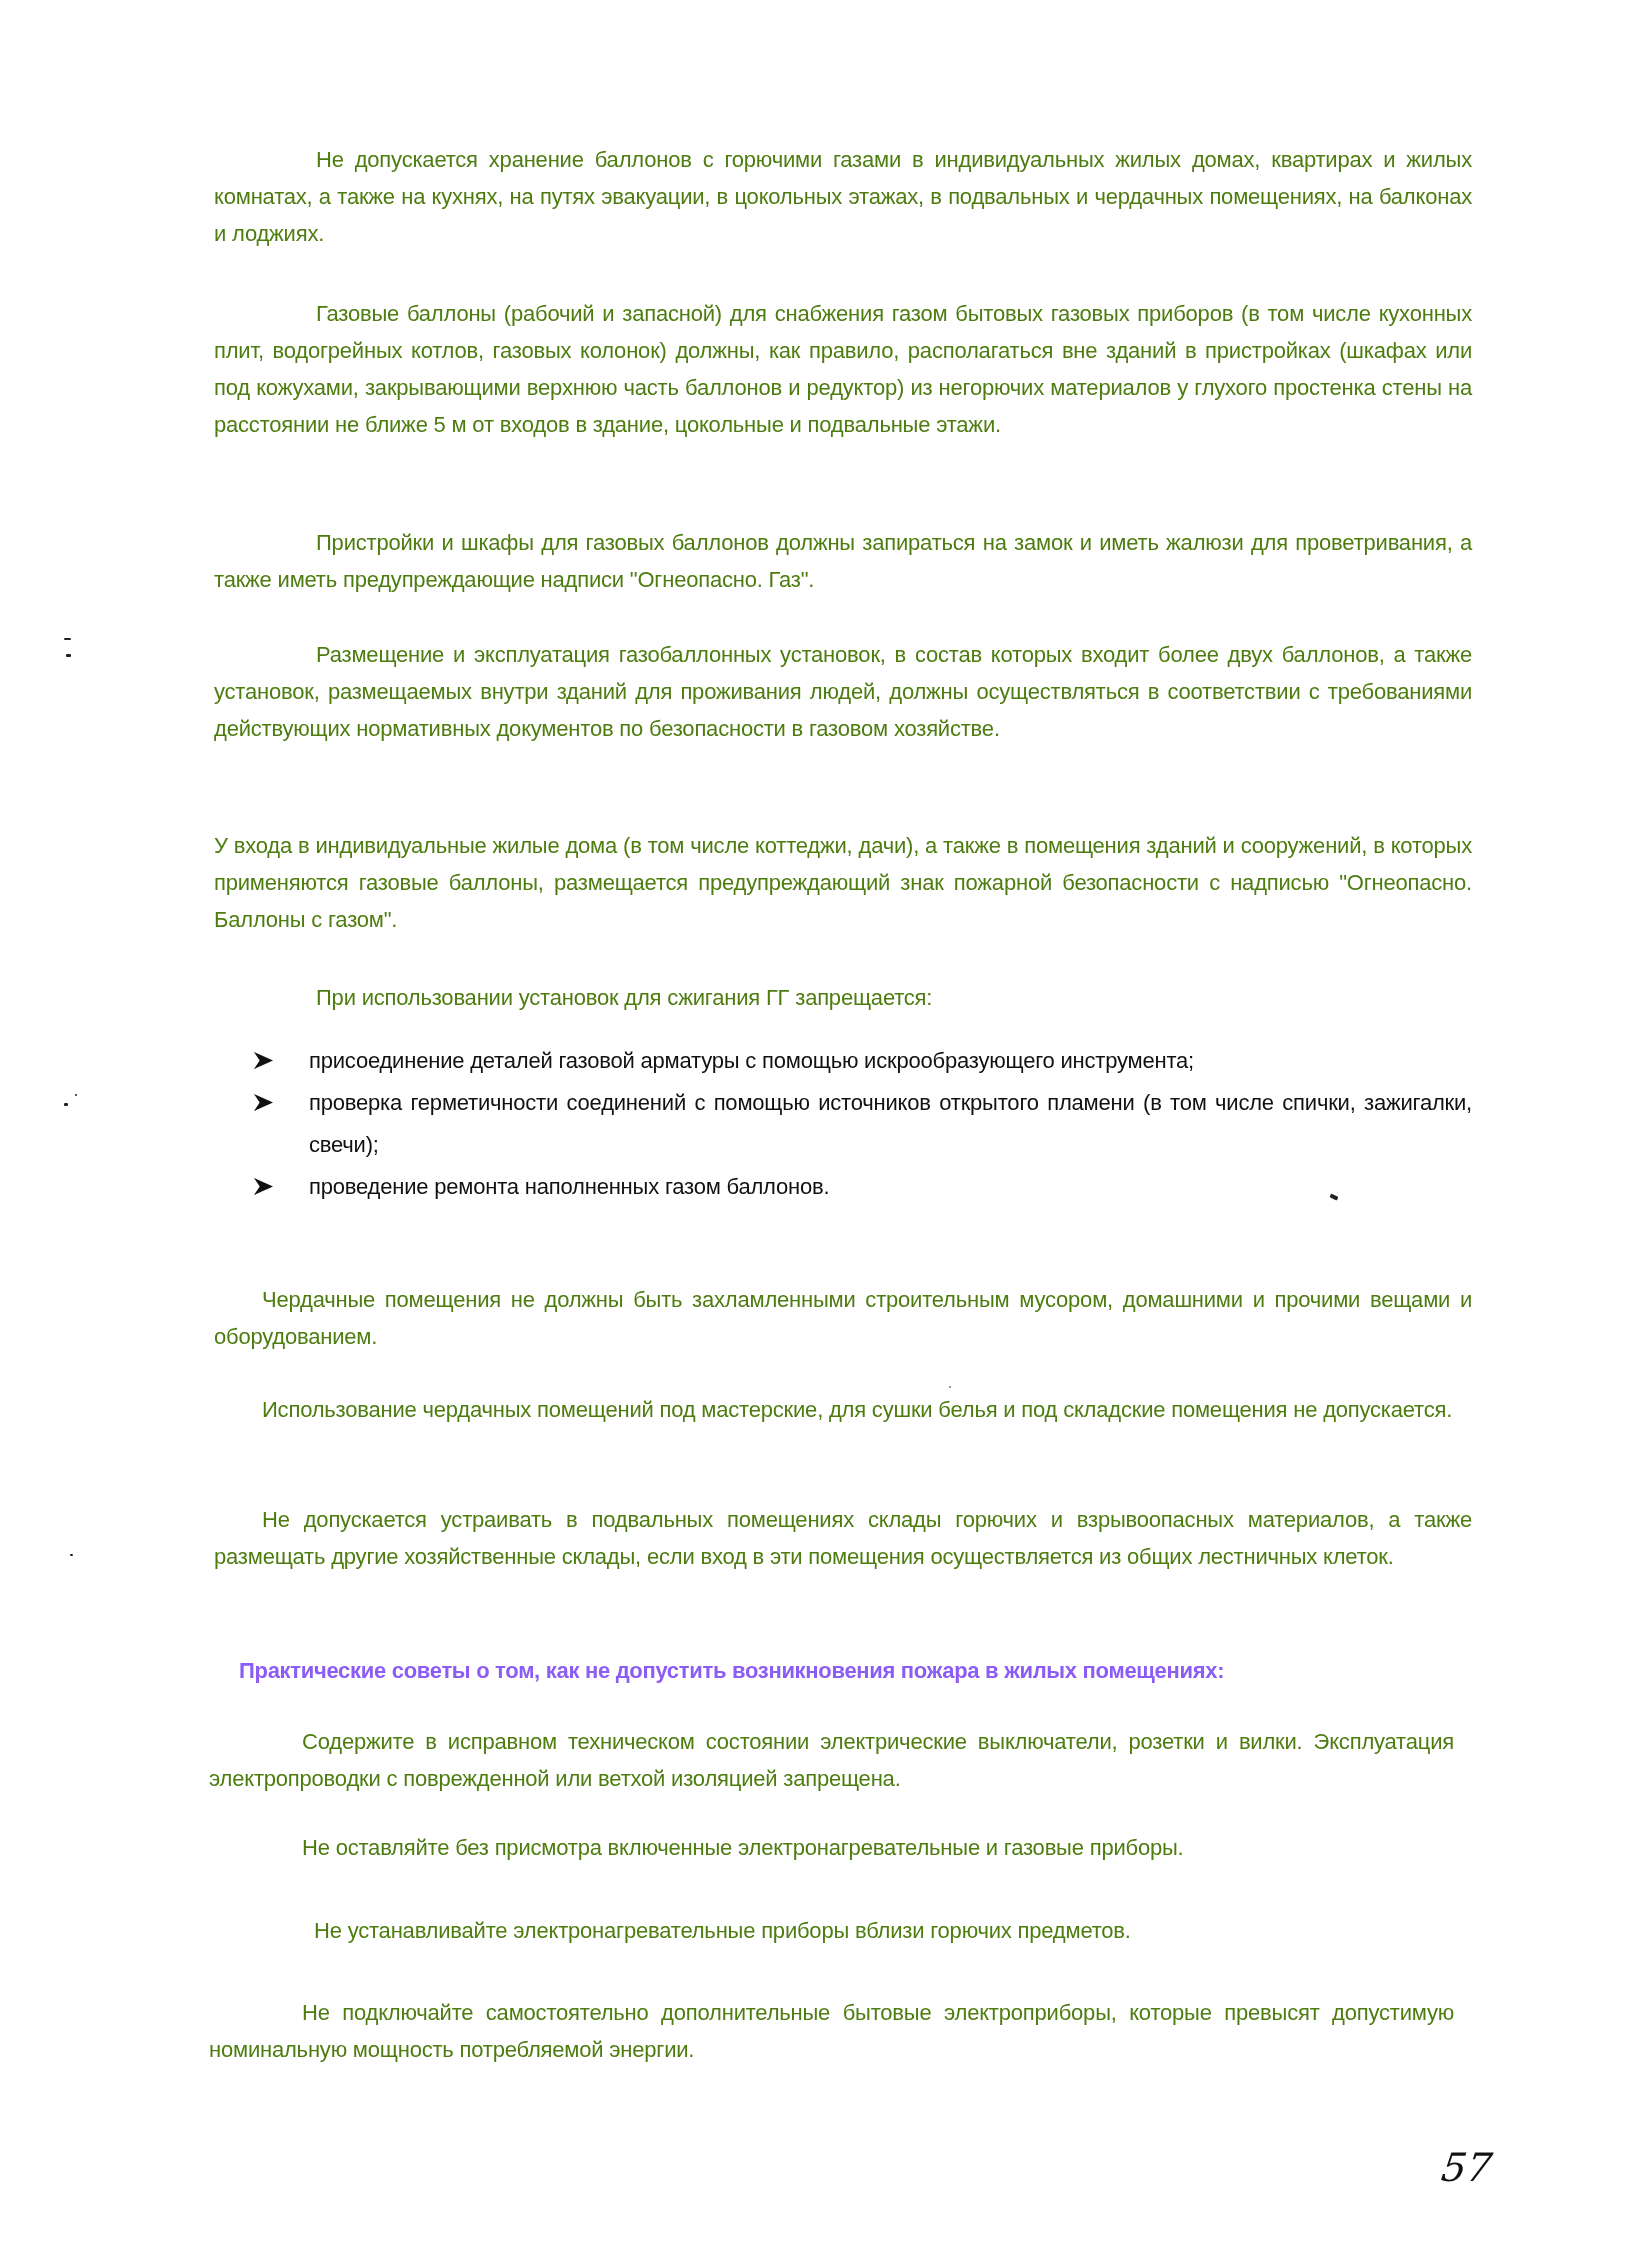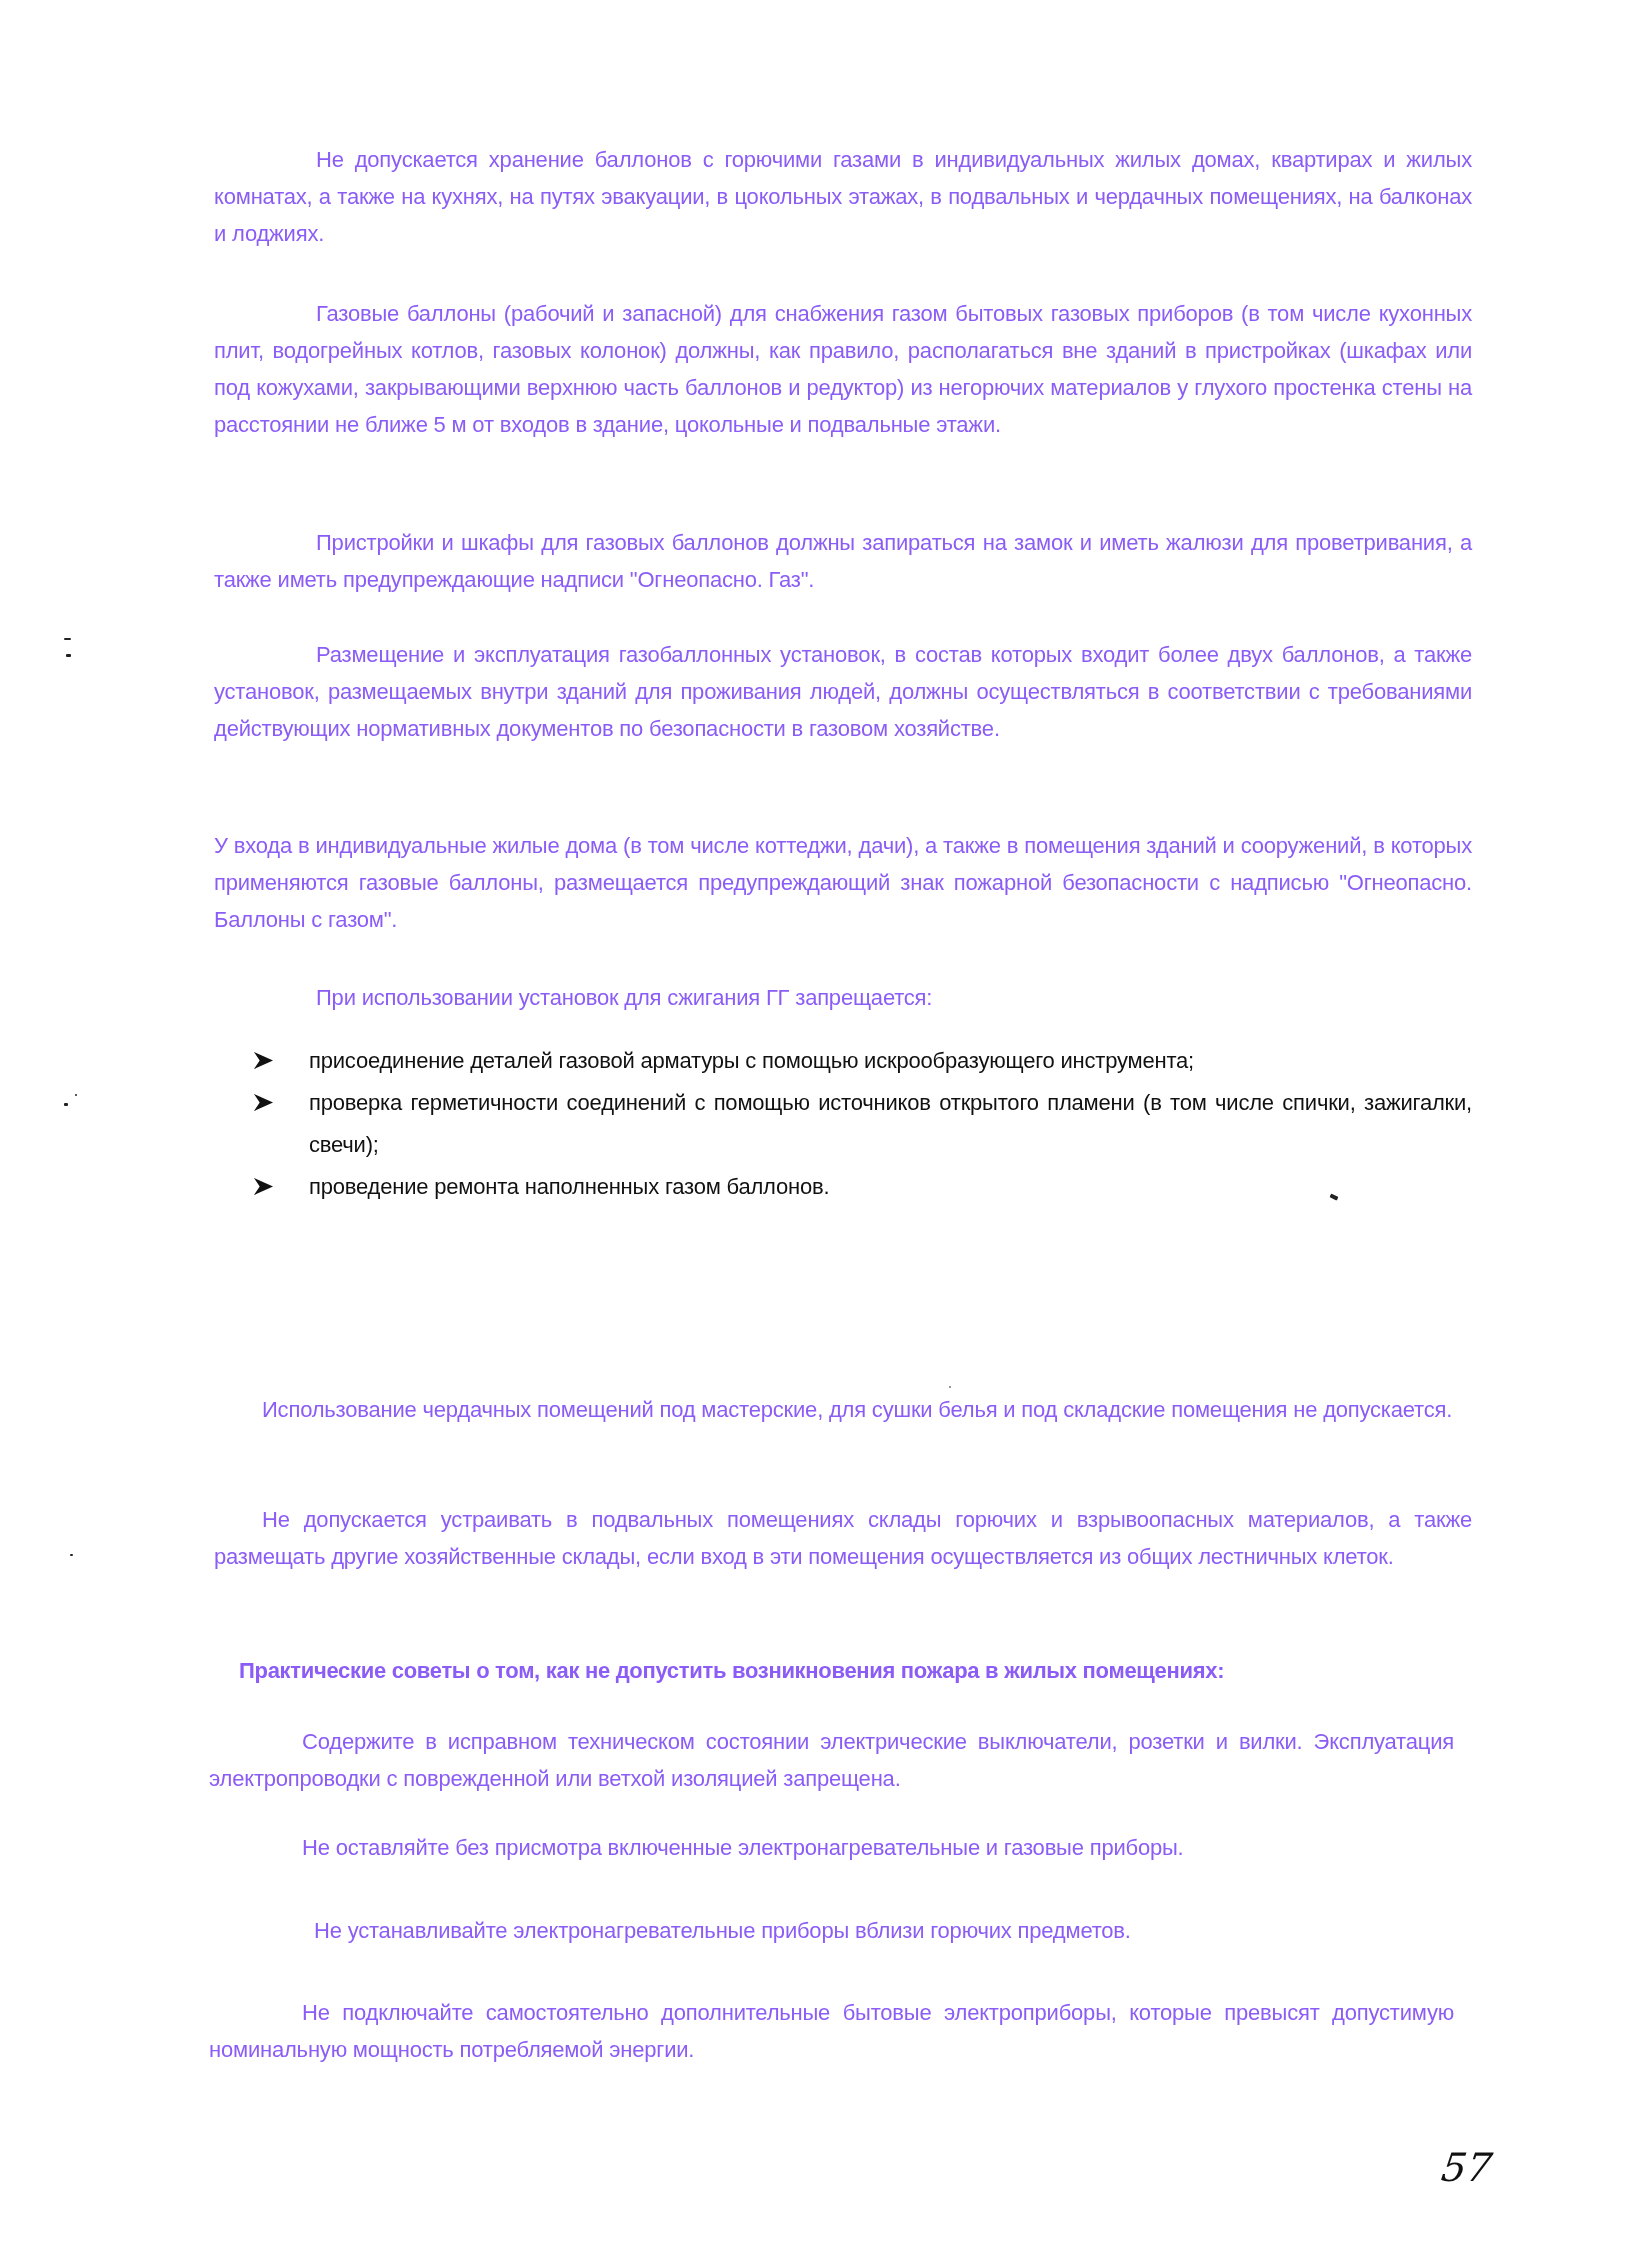--- a/index.html
+++ b/index.html
@@ -1,20 +1,20 @@
 <!DOCTYPE html>
 <html><head>
   <meta charset="utf-8">
   <style>
     html, body { margin: 0; padding: 0; background: #ffffff; }
     body { width: 1641px; height: 2257px; position: relative; overflow: hidden;
            font-family: "Liberation Sans", "DejaVu Sans", sans-serif; color: #111; }
     .page { position: absolute; left: 0; top: 0; width: 1641px; height: 2257px; background: #fff; }
     .para { position: absolute; font-size: 22px; line-height: 37px; text-align: justify;
-            letter-spacing: -0.2px; word-spacing: 0px; color: #8b5cf6; }
+            letter-spacing: -0.2px; word-spacing: 0px; color: #4d7c0f; }
     .para.last-left { text-align-last: left; }
     .block1 { left: 214px; width: 1258px; }
     .indent-big { text-indent: 102px; }
     .indent-mid { text-indent: 48px; }
     .indent-lsec { text-indent: 93px; }
     .block2 { left: 214px; width: 1258px; }
     .block3 { left: 209px; width: 1245px; }
     .heading { position: absolute; left: 239px; font-size: 22px; font-weight: bold; line-height: 37px; color: #8b5cf6; letter-spacing: -0.3px; }
     .list { position: absolute; left: 253px; width: 1219px; margin: 0; padding: 0; list-style: none; }
     .list li { position: relative; padding-left: 56px; font-size: 22px; line-height: 42px; text-align: justify; text-align-last: left; letter-spacing: -0.2px; }
@@ -54,20 +54,21 @@
       <span>проверка герметичности соединений с помощью источников открытого пламени (в том числе спички, зажигалки, свечи);</span>
     </li>
     <li>
       <svg class="arrow" viewBox="0 0 22 22">
         <path d="M1 2 L21 11 L1 20 L7 11 Z" fill="#111"></path>
       </svg>
       <span>проведение ремонта наполненных газом баллонов.</span>
     </li>
   </ul>
 
+  <p class="para block2 indent-mid last-left" style="top:1281px;margin:0;">Чердачные помещения не должны быть захламленными строительным мусором, домашними и прочими вещами и оборудованием.</p>
 
   <p class="para block2 indent-mid last-left" style="top:1391px;margin:0;">Использование чердачных помещений под мастерские, для сушки белья и под складские помещения не допускается.</p>
 
   <p class="para block2 indent-mid last-left" style="top:1501px;margin:0;">Не допускается устраивать в подвальных помещениях склады горючих и взрывоопасных материалов, а также размещать другие хозяйственные склады, если вход в эти помещения осуществляется из общих лестничных клеток.</p>
 
   <div class="heading" style="top:1652px;">Практические советы о том, как не допустить возникновения пожара в жилых помещениях:</div>
 
   <p class="para block3 indent-lsec last-left" style="top:1723px;margin:0;">Содержите в исправном техническом состоянии электрические выключатели, розетки и вилки. Эксплуатация электропроводки с поврежденной или ветхой изоляцией запрещена.</p>
 
   <p class="para block3 indent-lsec last-left" style="top:1829px;margin:0;">Не оставляйте без присмотра включенные электронагревательные и газовые приборы.</p>

